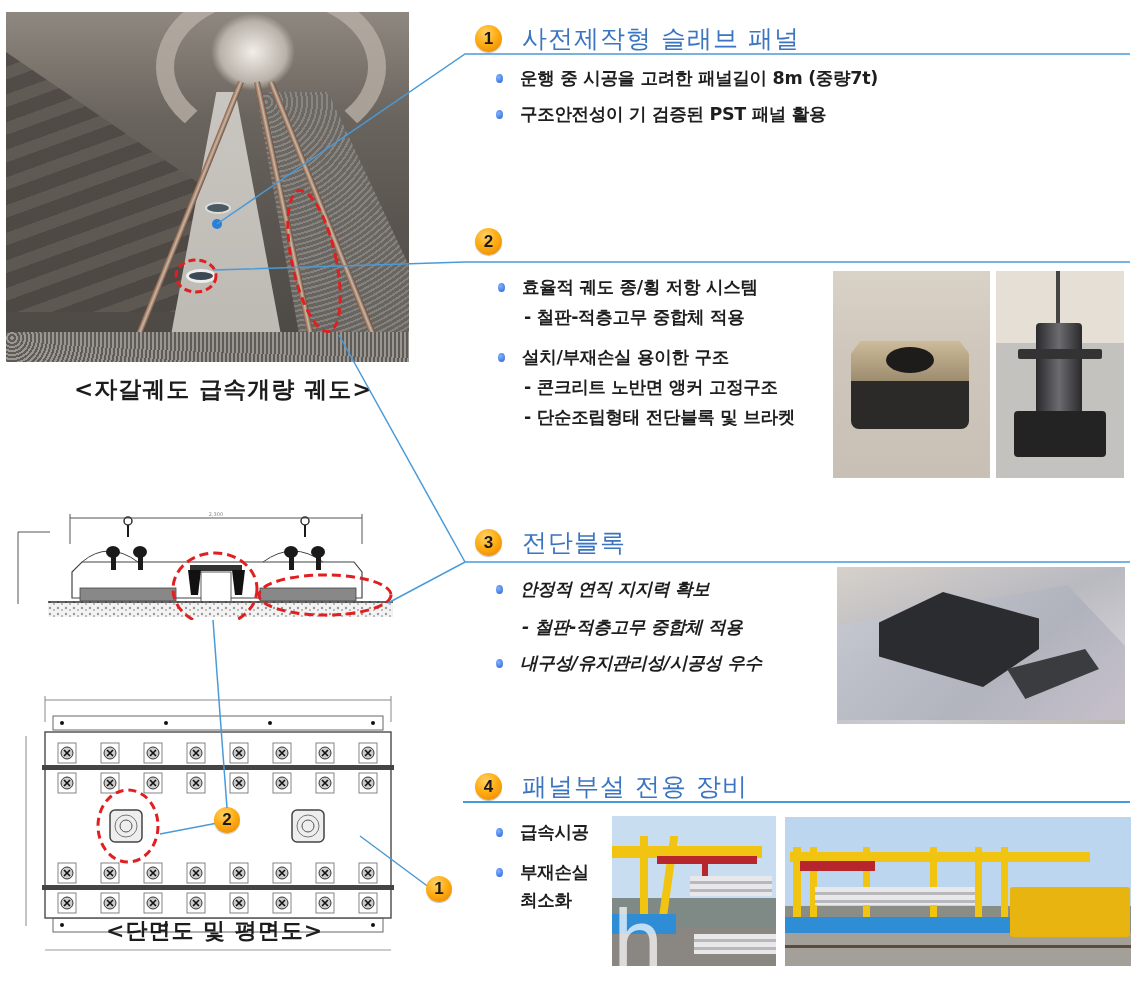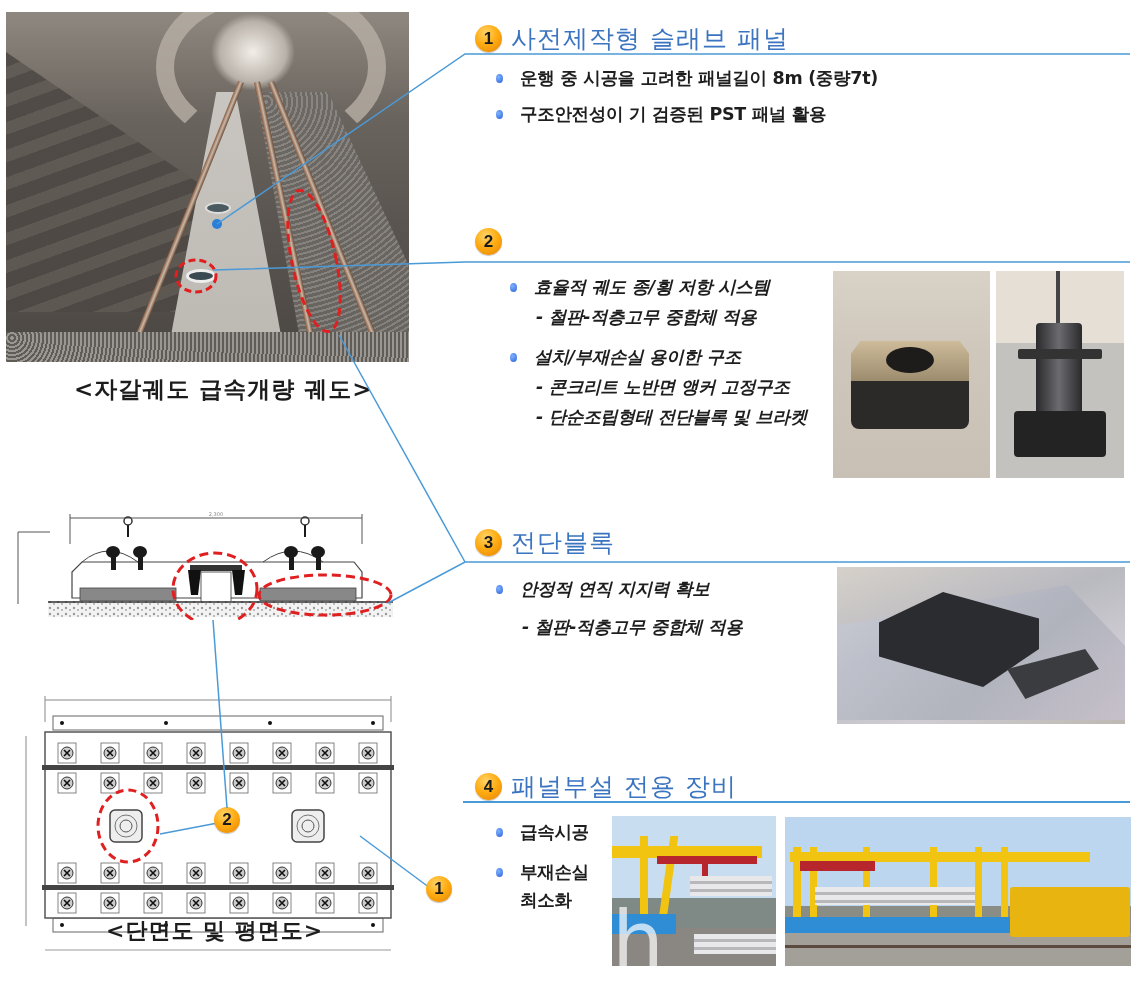--- a/index.html
+++ b/index.html
@@ -72,21 +72,21 @@
 
   
   .caption { position:absolute; font-weight:bold; font-size:23px; color:#1c1c1c; letter-spacing:1px; white-space:nowrap; }
 
   
   .sec-head { position:absolute; display:flex; align-items:center; }
   .badge { width:27px; height:27px; border-radius:50%;
     background:radial-gradient(circle at 40% 30%,#ffd36a 0%,#ffad13 45%,#e58200 100%);
     color:#1a1a1a; font-family:"Liberation Sans",sans-serif; font-weight:bold; font-size:17px;
     display:flex; align-items:center; justify-content:center; box-shadow:0 1px 1px rgba(0,0,0,.25); flex:none; }
-  .sec-title { margin-left:9px; font-size:25px; color:#3b74c0; font-weight:normal; letter-spacing:1px; white-space:nowrap; }
+  .sec-title { margin-left:20px; font-size:25px; color:#3b74c0; font-weight:normal; letter-spacing:1px; white-space:nowrap; }
 
   .bullet-list { position:absolute; list-style:none; }
   .bullet-list li { position:relative; font-size:17.5px; font-weight:bold; color:#1e1e1e; white-space:nowrap; letter-spacing:-0.3px; }
   .bullet-list li.b { padding-left:30px; }
   .bullet-list li.b::before { content:""; position:absolute; left:6px; top:8px; width:7px; height:9px; border-radius:50%;
     background:radial-gradient(circle at 35% 35%,#7fb2ff,#2a62d8); }
   .bullet-list li.sub { padding-left:32px; }
 
   
   .drawing { position:absolute; }
@@ -279,21 +279,21 @@
   <div class="sec-title">사전제작형 슬래브 패널</div>
 </div>
 <ul class="bullet-list" style="left:490px; top:66px;">
   <li class="b" style="height:36px;">운행 중 시공을 고려한 패널길이 8m (중량7t)</li>
   <li class="b" style="height:36px;">구조안전성이 기 검증된 PST 패널 활용</li>
 </ul>
 
 <div class="sec-head" style="left:475px; top:228px;">
   <div class="badge">2</div>
 </div>
-<ul class="bullet-list" style="left:504px; top:275px;font-style:italic;">
+<ul class="bullet-list" style="left:492px; top:275px;">
   <li class="b" style="height:30px;">효율적 궤도 종/횡 저항 시스템</li>
   <li class="sub" style="height:40px;">- 철판-적층고무 중합체 적용</li>
   <li class="b" style="height:30px;">설치/부재손실 용이한 구조</li>
   <li class="sub" style="height:30px;">- 콘크리트 노반면 앵커 고정구조</li>
   <li class="sub" style="height:30px;">- 단순조립형태 전단블록 및 브라켓</li>
 </ul>
 <div id="block1" class="photo">
   <div class="top"></div>
     <div class="body"></div>
     <div class="hole"></div>
@@ -305,20 +305,21 @@
     <div class="base"></div>
 </div>
 
 <div class="sec-head" style="left:475px; top:526px;">
   <div class="badge">3</div>
   <div class="sec-title">전단블록</div>
 </div>
 <ul class="bullet-list" style="left:490px; top:577px;font-style:italic;">
   <li class="b" style="height:38px;">안정적 연직 지지력 확보</li>
   <li class="sub" style="height:36px;">- 철판-적층고무 중합체 적용</li>
+  <li class="b" style="height:30px;">내구성/유지관리성/시공성 우수</li>
 </ul>
 <div id="pad" class="photo">
   <div class="plate"></div>
     <div class="box"></div>
     <div class="tab"></div>
 </div>
 
 <div class="sec-head" style="left:475px; top:770px;">
   <div class="badge">4</div>
   <div class="sec-title">패널부설 전용 장비</div>

